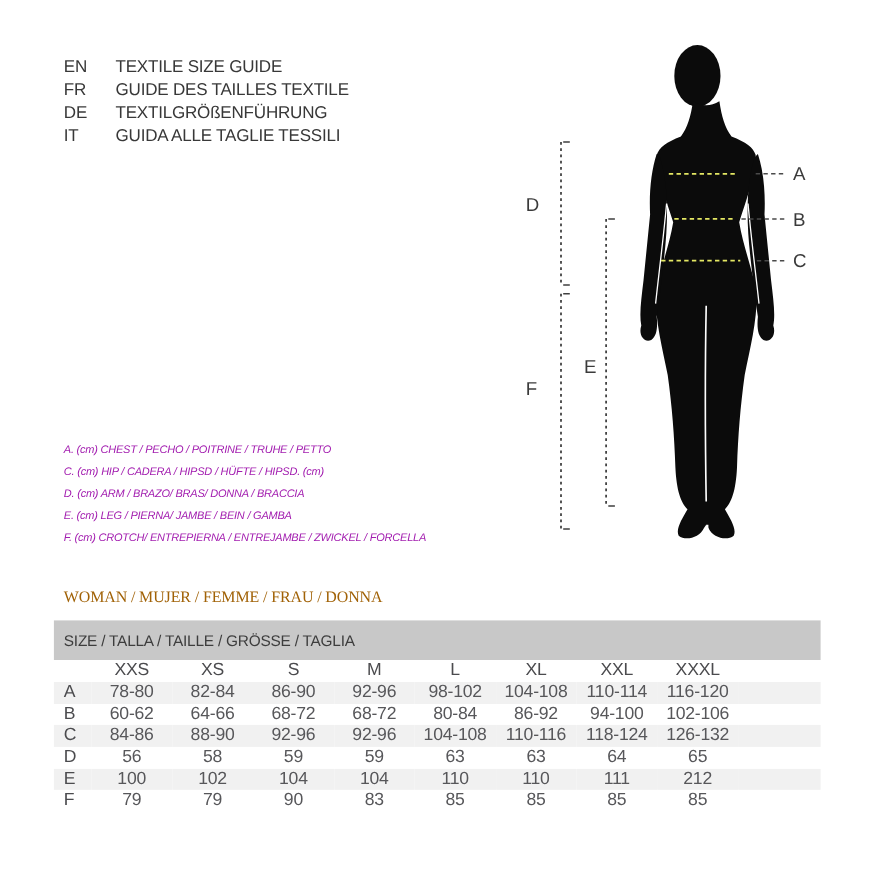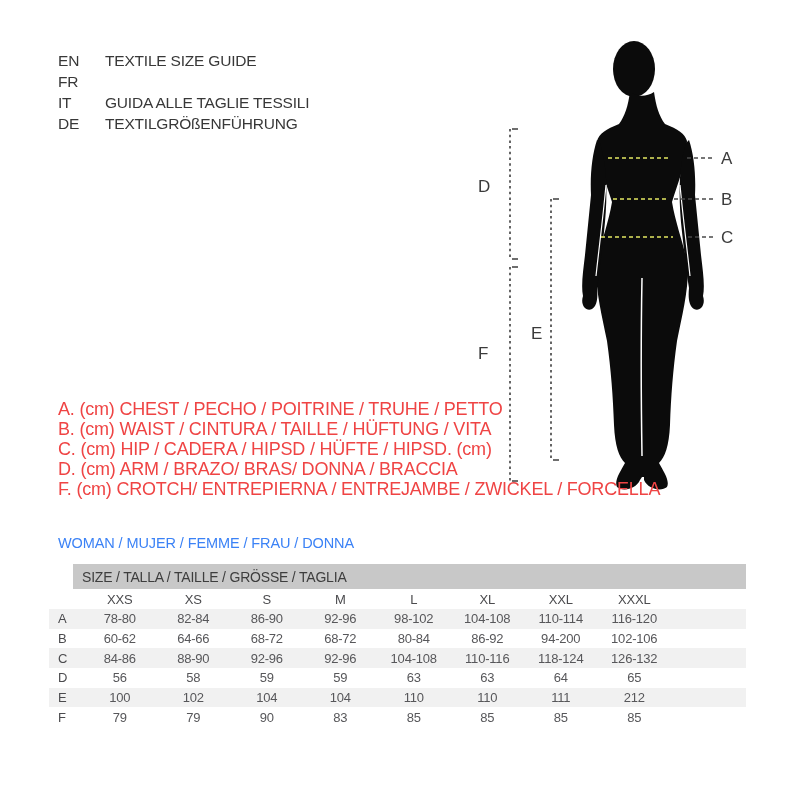--- a/index.html
+++ b/index.html
@@ -9,51 +9,52 @@
   }
   
   .lang-block{position:absolute;left:58px;top:50px;}
   .lang-row{display:flex;height:21px;align-items:center;font-size:15.5px;letter-spacing:-0.2px;color:#383838;}
   .lang-code{width:47px;flex:0 0 47px;}
   
   .figure-svg{position:absolute;left:455px;top:10px;}
   .meas-label{font-family:"Liberation Sans",sans-serif;font-size:17px;fill:#3b3b3b;}
   
   .legend-block{position:absolute;left:58px;top:399px;}
-  .legend-row{height:20px;display:flex;align-items:center;font-size:18px;letter-spacing:-0.2px;color:#ef4444;}
-  
-  .section-title{position:absolute;left:58px;top:535px;font-size:14.5px;letter-spacing:-0.1px;color:#3b82f6;}
+  .legend-row{height:20px;display:flex;align-items:center;font-size:10px;letter-spacing:-0.2px;color:#a21caf;font-style:italic;}
+  
+  .section-title{position:absolute;left:58px;top:535px;font-size:14.5px;letter-spacing:-0.1px;color:#a16207;font-family:Liberation Serif, serif;}
   
   .table-wrap{position:absolute;left:49px;top:564px;width:697px;}
-  .table-headerbar{height:25px;background:#c8c8c8;display:flex;align-items:center;
-    padding-left:9px;box-sizing:border-box;font-size:14px;letter-spacing:-0.2px;color:#3d3d3d;margin-left:24px;}
-  table.size-table{width:697px;border-collapse:collapse;table-layout:fixed;font-size:13px;letter-spacing:-0.2px;}
+  .table-headerbar{height:36px;background:#c8c8c8;display:flex;align-items:center;
+    padding-left:9px;box-sizing:border-box;font-size:14px;letter-spacing:-0.2px;color:#3d3d3d;}
+  table.size-table{width:697px;border-collapse:collapse;table-layout:fixed;font-size:16px;letter-spacing:-0.2px;}
   table.size-table td{padding:0;text-align:center;height:19.7px;color:#57575a;white-space:nowrap;}
   table.size-table tr.colhead td{height:20px;color:#4b4b4e;background:#ffffff;}
   table.size-table td.rowlabel{text-align:left;padding-left:9px;color:#4b4b4e;}
   table.size-table tr.shade td{background:#f1f1f1;}
 </style>
 </head>
 <body>
 
 <div class="lang-block">
     <div class="lang-row">
       <span class="lang-code">EN</span>
       <span class="lang-label">TEXTILE SIZE GUIDE</span>
     </div>
     <div class="lang-row">
       <span class="lang-code">FR</span>
+      <span class="lang-label">GUIDE DES TAILLES TEXTILE</span>
+    </div>
+    <div class="lang-row">
+      <span class="lang-code">DE</span>
+      <span class="lang-label">TEXTILGRÖßENFÜHRUNG</span>
     </div>
     <div class="lang-row">
       <span class="lang-code">IT</span>
       <span class="lang-label">GUIDA ALLE TAGLIE TESSILI</span>
-    </div>
-    <div class="lang-row">
-      <span class="lang-code">DE</span>
-      <span class="lang-label">TEXTILGRÖßENFÜHRUNG</span>
     </div>
   </div>
 
 <svg class="figure-svg" width="320" height="495" viewBox="455 10 320 495" xmlns="http://www.w3.org/2000/svg">
   <g fill="#0b0b0b" stroke="none">
     <ellipse cx="634" cy="69" rx="21" ry="28"></ellipse>
     <path d="M 630,92
       C 628,106 625,116 619,124 C 606,129 599,134 597,141
       C 598,163 606,183 612,202 C 608,226 599,247 596,268
       C 596,293 602,316 607,341 C 611,370 613,396 614,425
@@ -103,23 +104,23 @@
   <text class="meas-label" x="721" y="164">A</text>
   <text class="meas-label" x="721" y="205">B</text>
   <text class="meas-label" x="721" y="243">C</text>
   <text class="meas-label" x="478" y="192">D</text>
   <text class="meas-label" x="531" y="339">E</text>
   <text class="meas-label" x="478" y="359">F</text>
 </svg>
 
 <div class="legend-block">
     <div class="legend-row">A. (cm) CHEST / PECHO / POITRINE / TRUHE / PETTO</div>
-    <div class="legend-row">B. (cm) WAIST / CINTURA / TAILLE / HÜFTUNG / VITA</div>
     <div class="legend-row">C. (cm) HIP / CADERA / HIPSD / HÜFTE / HIPSD. (cm)</div>
     <div class="legend-row">D. (cm) ARM / BRAZO/ BRAS/ DONNA / BRACCIA</div>
+    <div class="legend-row">E. (cm) LEG / PIERNA/ JAMBE / BEIN / GAMBA</div>
     <div class="legend-row">F. (cm) CROTCH/ ENTREPIERNA / ENTREJAMBE / ZWICKEL / FORCELLA</div>
   </div>
 
 <div class="section-title">WOMAN / MUJER / FEMME / FRAU / DONNA</div>
 
 <div class="table-wrap">
   <div class="table-headerbar">
     <span>SIZE / TALLA / TAILLE / GRÖSSE / TAGLIA</span>
   </div>
   <table class="size-table">
@@ -161,21 +162,21 @@
           <td></td>
         </tr>
         <tr>
           <td class="rowlabel">B</td>
           <td>60-62</td>
           <td>64-66</td>
           <td>68-72</td>
           <td>68-72</td>
           <td>80-84</td>
           <td>86-92</td>
-          <td>94-200</td>
+          <td>94-100</td>
           <td>102-106</td>
           <td></td>
         </tr>
         <tr class="shade">
           <td class="rowlabel">C</td>
           <td>84-86</td>
           <td>88-90</td>
           <td>92-96</td>
           <td>92-96</td>
           <td>104-108</td>

